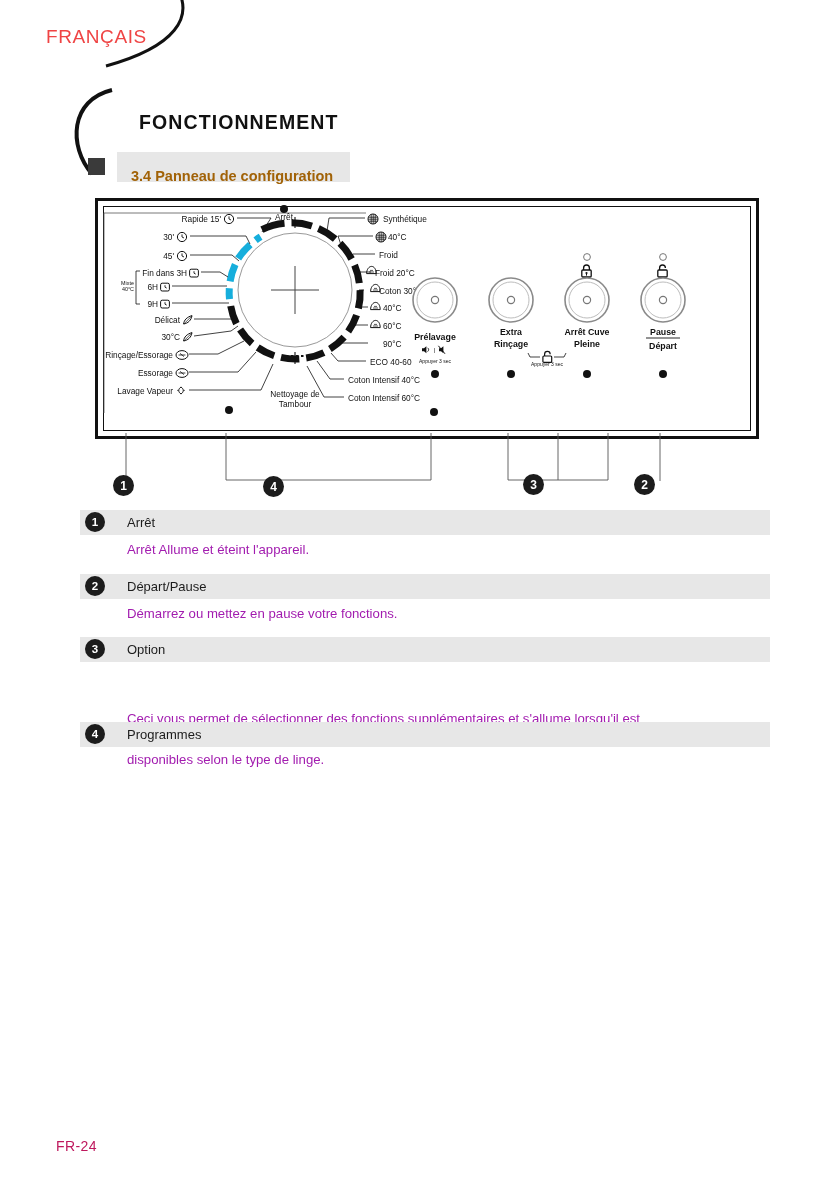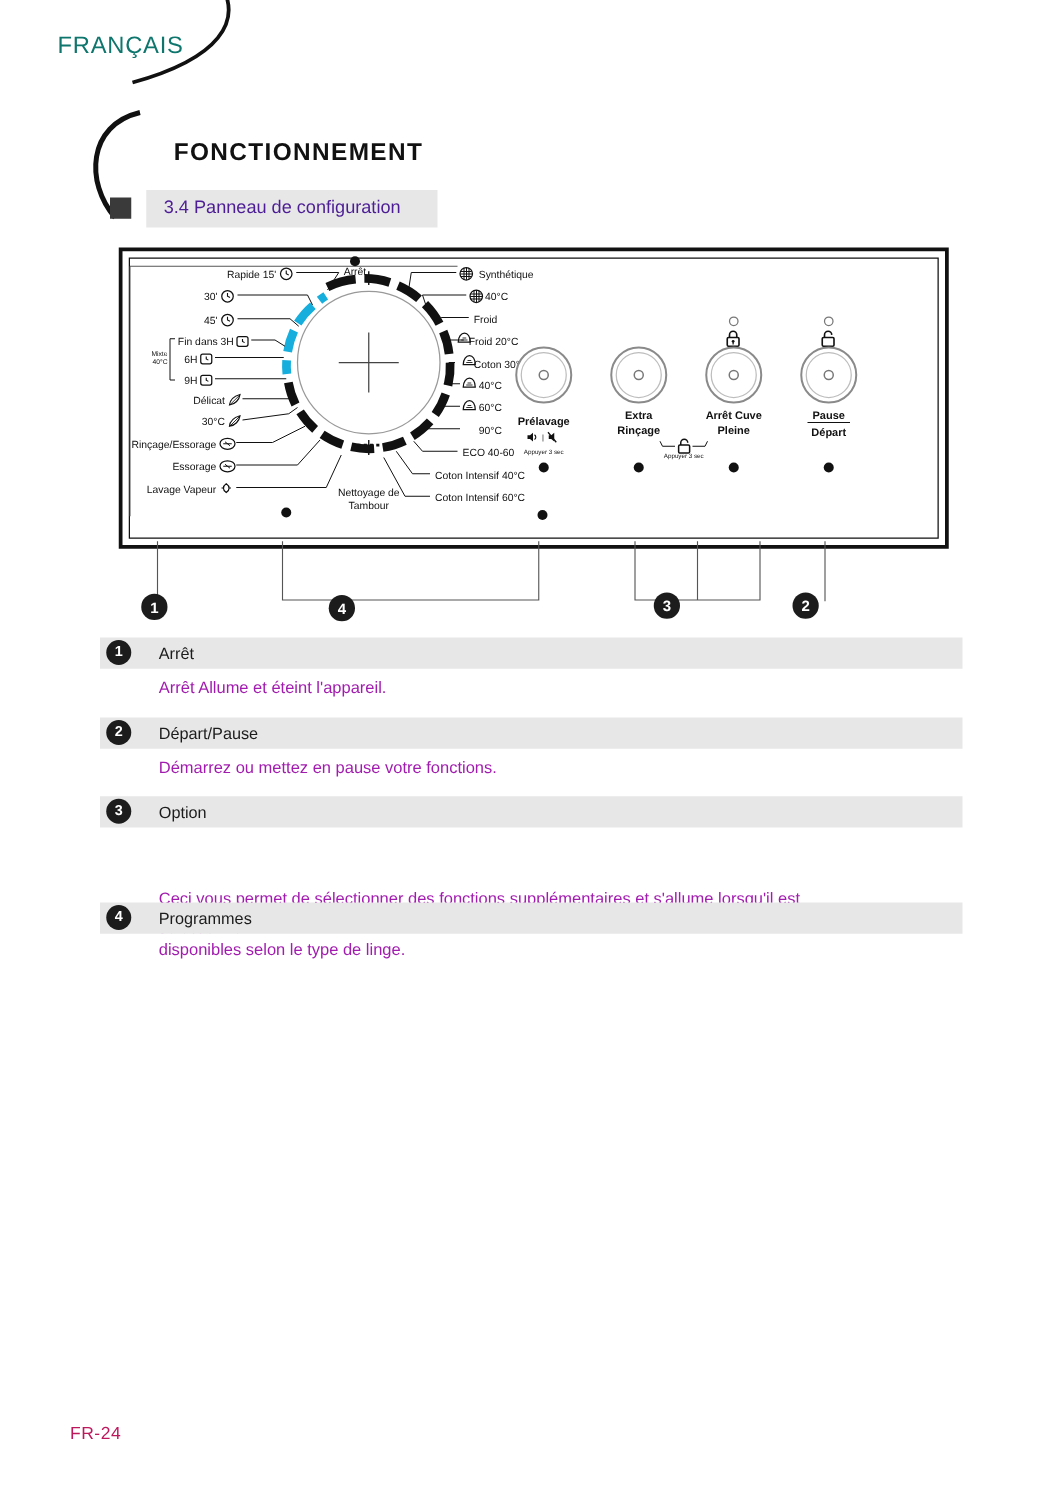--- a/index.html
+++ b/index.html
@@ -7,37 +7,37 @@
     width:838px;height:1190px;
     background:#ffffff;
     font-family:"Liberation Sans", sans-serif;
     color:#1a1a1a;
     position:relative;
     overflow:hidden;
   }
   
   #lang-title{
     position:absolute;left:46px;top:26px;
-    font-size:19px;letter-spacing:.6px;color:#0f766e;
+    font-size:19px;letter-spacing:.6px;color:#ef4444;
   }
   #swoosh-top{position:absolute;left:100px;top:-6px;width:110px;height:80px;}
   #swoosh-bottom{position:absolute;left:60px;top:88px;width:80px;height:90px;}
   #chapter-title{
     position:absolute;left:107px;top:111px;
     font-size:19.5px;font-weight:bold;letter-spacing:1.1px;color:#111;margin-left:32px;
   }
   #section-square{
     position:absolute;left:88px;top:158px;width:17px;height:17px;background:#3a3a3a;
   }
   #section-bar{
     position:absolute;left:117px;top:152px;width:233px;height:30px;
     background:#e7e7e7;
   }
   #section-bar span{
-    position:absolute;left:14px;top:6px;font-size:14.5px;color:#4c1d95;
+    position:absolute;left:14px;top:16px;font-size:14.5px;color:#a16207;font-weight:bold;
   }
 
   
   #panel-outer{
     position:absolute;left:95px;top:198px;width:658px;height:235px;
     border:3px solid #111;background:#fff;
   }
   #panel-inner{
     position:absolute;left:5px;top:5px;right:5px;bottom:5px;
     border:1px solid #111;

